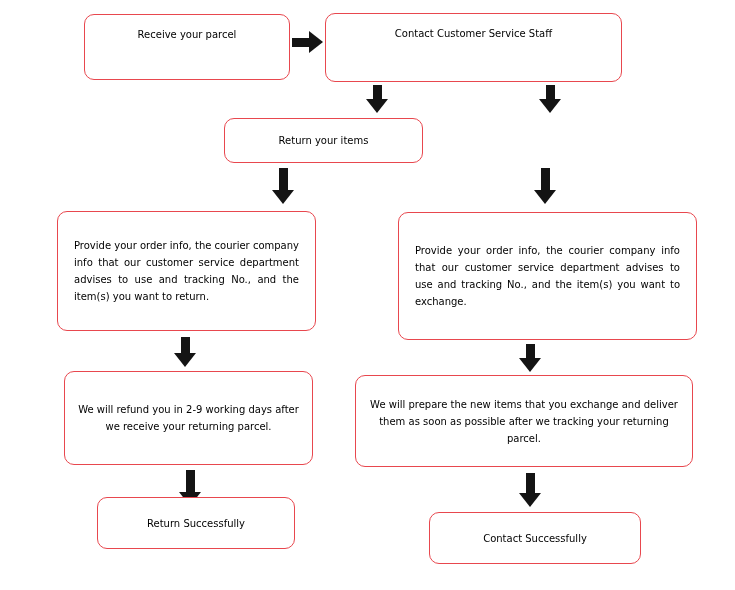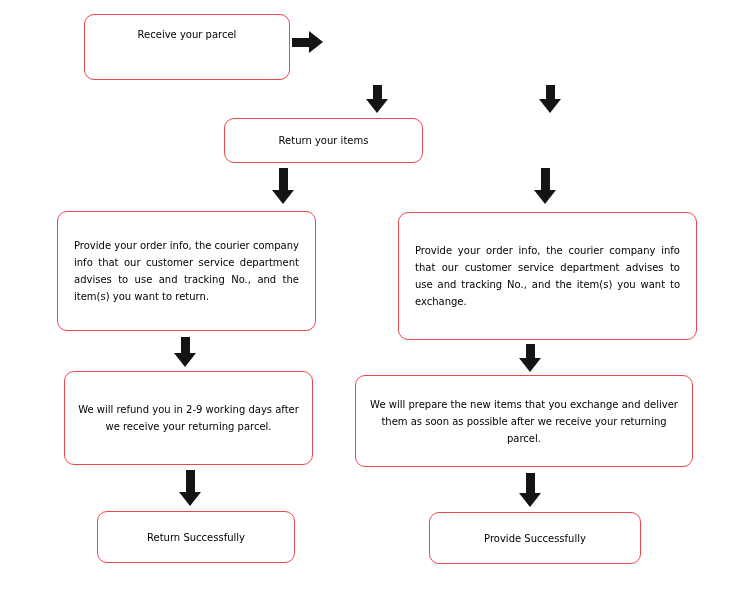--- a/index.html
+++ b/index.html
@@ -84,20 +84,21 @@
 
 <div class="canvas">
 
   <div class="node top-align" style="left:84px; top:14px; width:206px; height:66px;">Receive your parcel</div>
 
   <div class="arrow-h" style="left:292px; top:31px;">
     <div class="shaft" style="width:17px;"></div>
     <div class="head"></div>
   </div>
 
+  <div class="node top-align" style="left:325px; top:13px; width:297px; height:69px;">Contact Customer Service Staff</div>
 
   <div class="arrow-v" style="left:366px; top:85px;">
     <div class="shaft" style="height:14px;"></div>
     <div class="head"></div>
   </div>
   <div class="arrow-v" style="left:539px; top:85px;">
     <div class="shaft" style="height:14px;"></div>
     <div class="head"></div>
   </div>
 
@@ -118,27 +119,27 @@
   <div class="arrow-v" style="left:174px; top:337px;">
     <div class="shaft" style="height:16px;"></div>
     <div class="head"></div>
   </div>
   <div class="arrow-v" style="left:519px; top:344px;">
     <div class="shaft" style="height:14px;"></div>
     <div class="head"></div>
   </div>
 
   <div class="node" style="left:64px; top:371px; width:249px; height:94px;">We will refund you in 2-9 working days after we receive your returning parcel.</div>
-  <div class="node" style="left:355px; top:375px; width:338px; height:92px;">We will prepare the new items that you exchange and deliver them as soon as possible after we receive your returning parcel.</div>
+  <div class="node" style="left:355px; top:375px; width:338px; height:92px;">We will prepare the new items that you exchange and deliver them as soon as possible after we tracking your returning parcel.</div>
 
   <div class="arrow-v" style="left:179px; top:470px;">
     <div class="shaft" style="height:22px;"></div>
     <div class="head"></div>
   </div>
   <div class="arrow-v" style="left:519px; top:473px;">
     <div class="shaft" style="height:20px;"></div>
     <div class="head"></div>
   </div>
 
-  <div class="node" style="left:97px; top:511px; width:198px; height:52px;">Return Successfully</div>
-  <div class="node" style="left:429px; top:512px; width:212px; height:52px;">Provide Successfully</div>
+  <div class="node" style="left:97px; top:497px; width:198px; height:52px;">Return Successfully</div>
+  <div class="node" style="left:429px; top:512px; width:212px; height:52px;">Contact Successfully</div>
 
 </div>
 
 </body></html>

